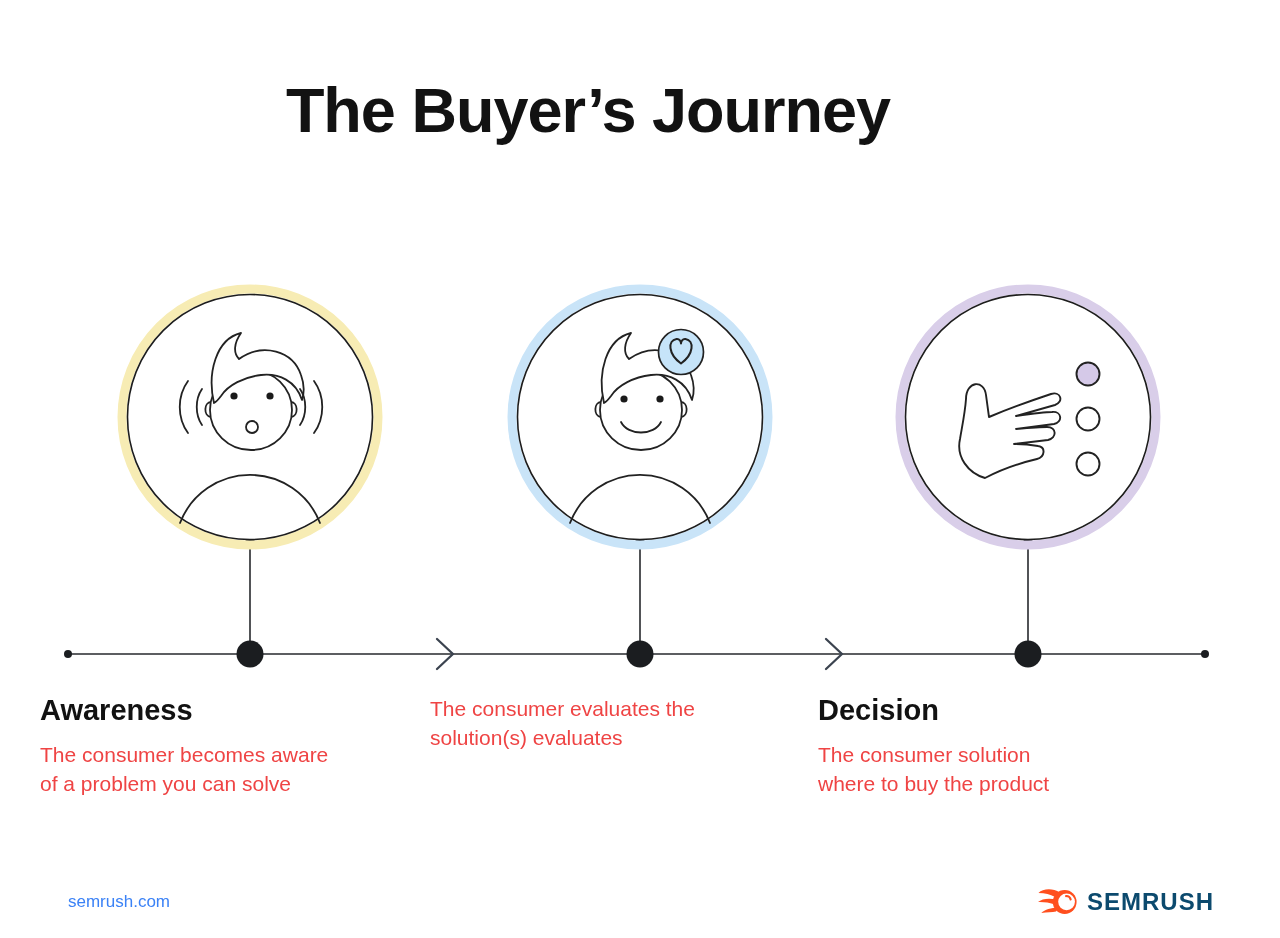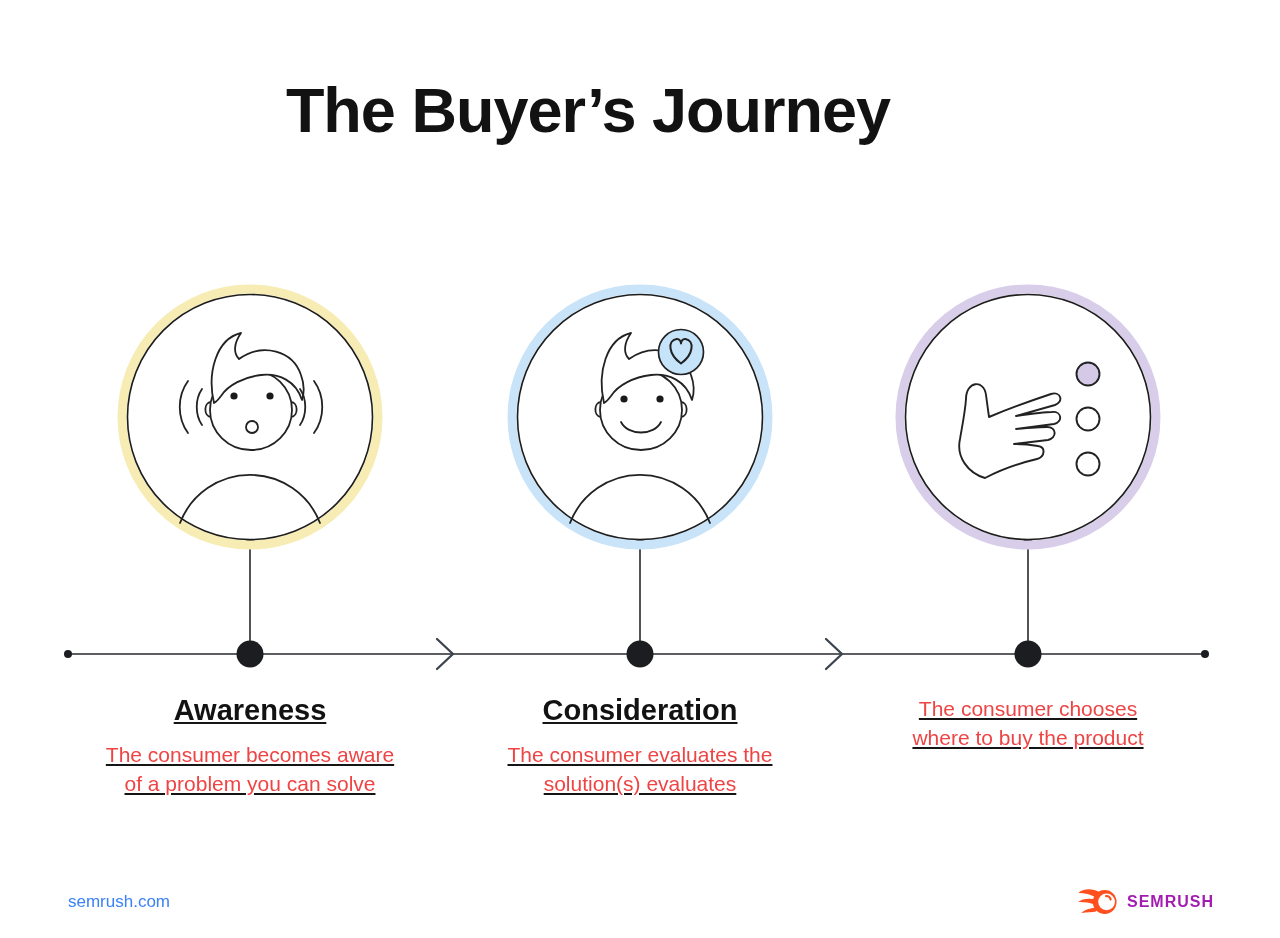--- a/index.html
+++ b/index.html
@@ -9,29 +9,29 @@
   }
   .title{
     position:absolute;top:74px;left:0;width:1176px;margin:0;
     text-align:center;font-size:63px;font-weight:bold;letter-spacing:-1px;color:#121212;
   }
   .timeline-svg{position:absolute;left:0;top:0;width:1280px;height:938px;}
   .stage-art{position:absolute;top:277px;width:280px;height:280px;}
   #art-awareness{left:110px;}
   #art-consideration{left:500px;}
   #art-decision{left:888px;}
-  .stage-label{position:absolute;top:694px;width:420px;text-align:center;text-decoration:underline;}
+  .stage-label{position:absolute;top:694px;width:420px;text-align:left;}
   #label-awareness{left:40px;}
   #label-consideration{left:430px;}
   #label-decision{left:818px;}
   .stage-name{margin:0 0 13px 0;font-size:29px;font-weight:bold;color:#121212;}
   .stage-desc{font-size:21px;line-height:29px;color:#ef4444;}
   .footer-site{position:absolute;left:68px;top:892px;font-size:17px;color:#3b82f6;}
   .footer-logo{position:absolute;right:66px;top:886px;display:flex;align-items:center;gap:9px;}
-  .brand-text{font-size:16px;font-weight:bold;letter-spacing:1px;color:#a21caf;}
+  .brand-text{font-size:24px;font-weight:bold;letter-spacing:1px;color:#0c4a6e;}
 </style>
 </head>
 <body>
 
 <div class="canvas">
 
   <h1 class="title">The Buyer’s Journey</h1>
 
   <svg class="timeline-svg" viewBox="0 0 1280 938" aria-hidden="true">
     <g stroke="#26282C" stroke-width="1.6" fill="none">
@@ -105,30 +105,30 @@
 
   <div id="label-awareness" class="stage-label">
     <h2 class="stage-name">Awareness</h2>
     <div class="stage-desc">
       <div>The consumer becomes aware</div>
       <div>of a problem you can solve</div>
     </div>
   </div>
 
   <div id="label-consideration" class="stage-label">
-    <h2 class="stage-name">Consideration</h2>
     <div class="stage-desc">
       <div>The consumer evaluates the</div>
       <div>solution(s) evaluates</div>
     </div>
   </div>
 
   <div id="label-decision" class="stage-label">
+    <h2 class="stage-name">Decision</h2>
     <div class="stage-desc">
-      <div>The consumer chooses</div>
+      <div>The consumer solution</div>
       <div>where to buy the product</div>
     </div>
   </div>
 
   <div class="footer-site">semrush.com</div>
 
   <div class="footer-logo">
     <svg width="40" height="32" viewBox="0 0 42 32" aria-hidden="true">
       <path d="M23 6 C15 1 5 2 0.5 6.5 C7.5 6.5 13 8 17.5 10.5 Z" fill="#FF4F1E"></path>
       <path d="M19 13.5 C12 11.5 4 12.5 0 16 C6.5 15.8 12 16.6 16 18 Z" fill="#FF4F1E"></path>

